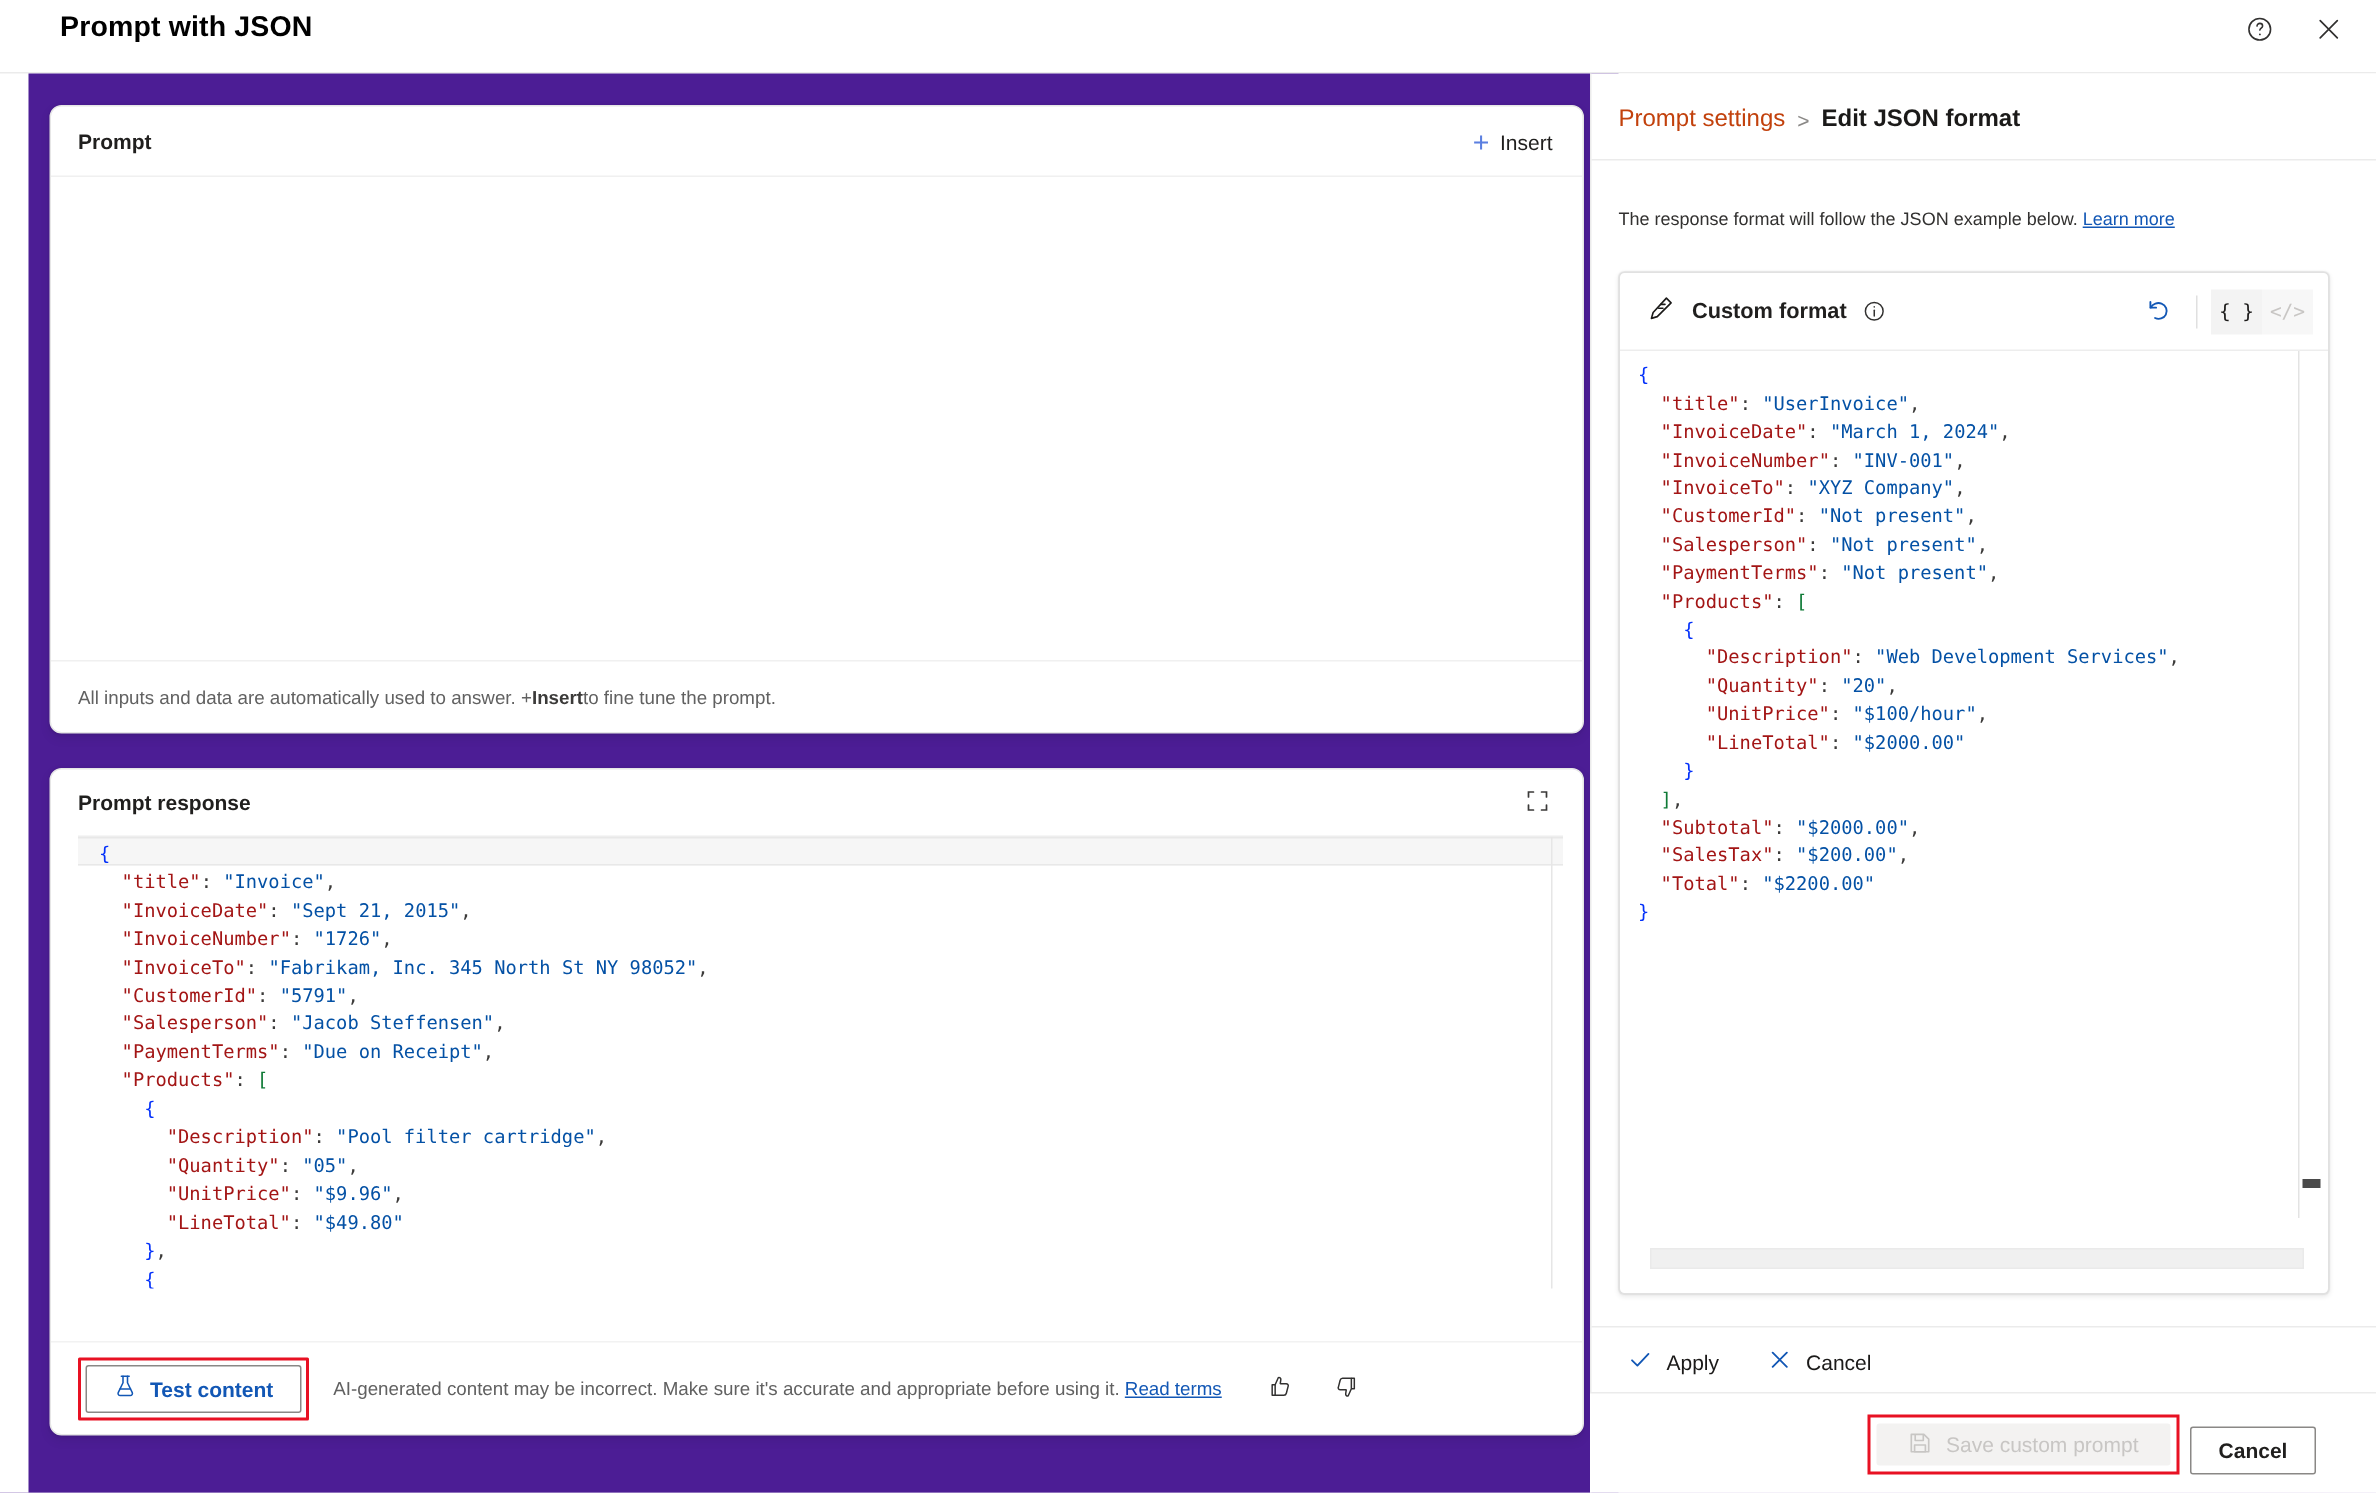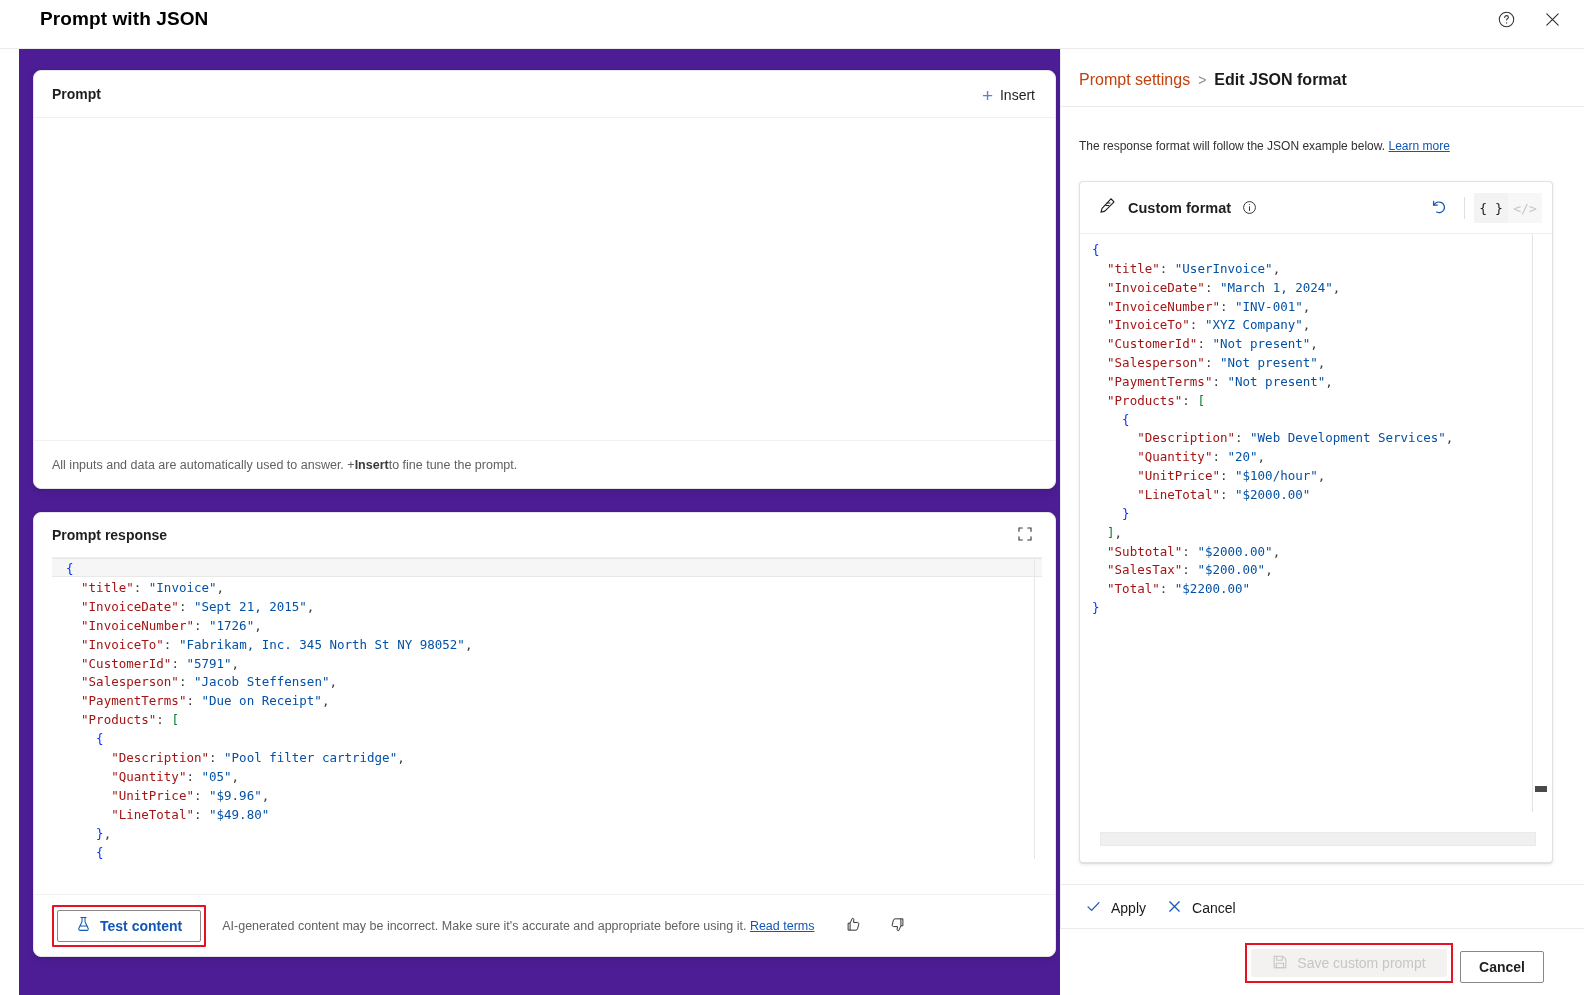--- a/index.html
+++ b/index.html
@@ -417,21 +417,21 @@
     position: absolute;
     left: 0; top: 835px;
     width: 524px; height: 1px;
     background: #ebebeb;
   }
   .apply-row {
     position: absolute;
     left: 22px; top: 845px;
     display: flex;
     align-items: center;
-    gap: 16px;
+    gap: 28px;
   }
   .link-btn {
     display: flex;
     align-items: center;
     gap: 9px;
     background: transparent;
     border: none;
     cursor: pointer;
     font-size: 14px;
     color: #1b1a19;

